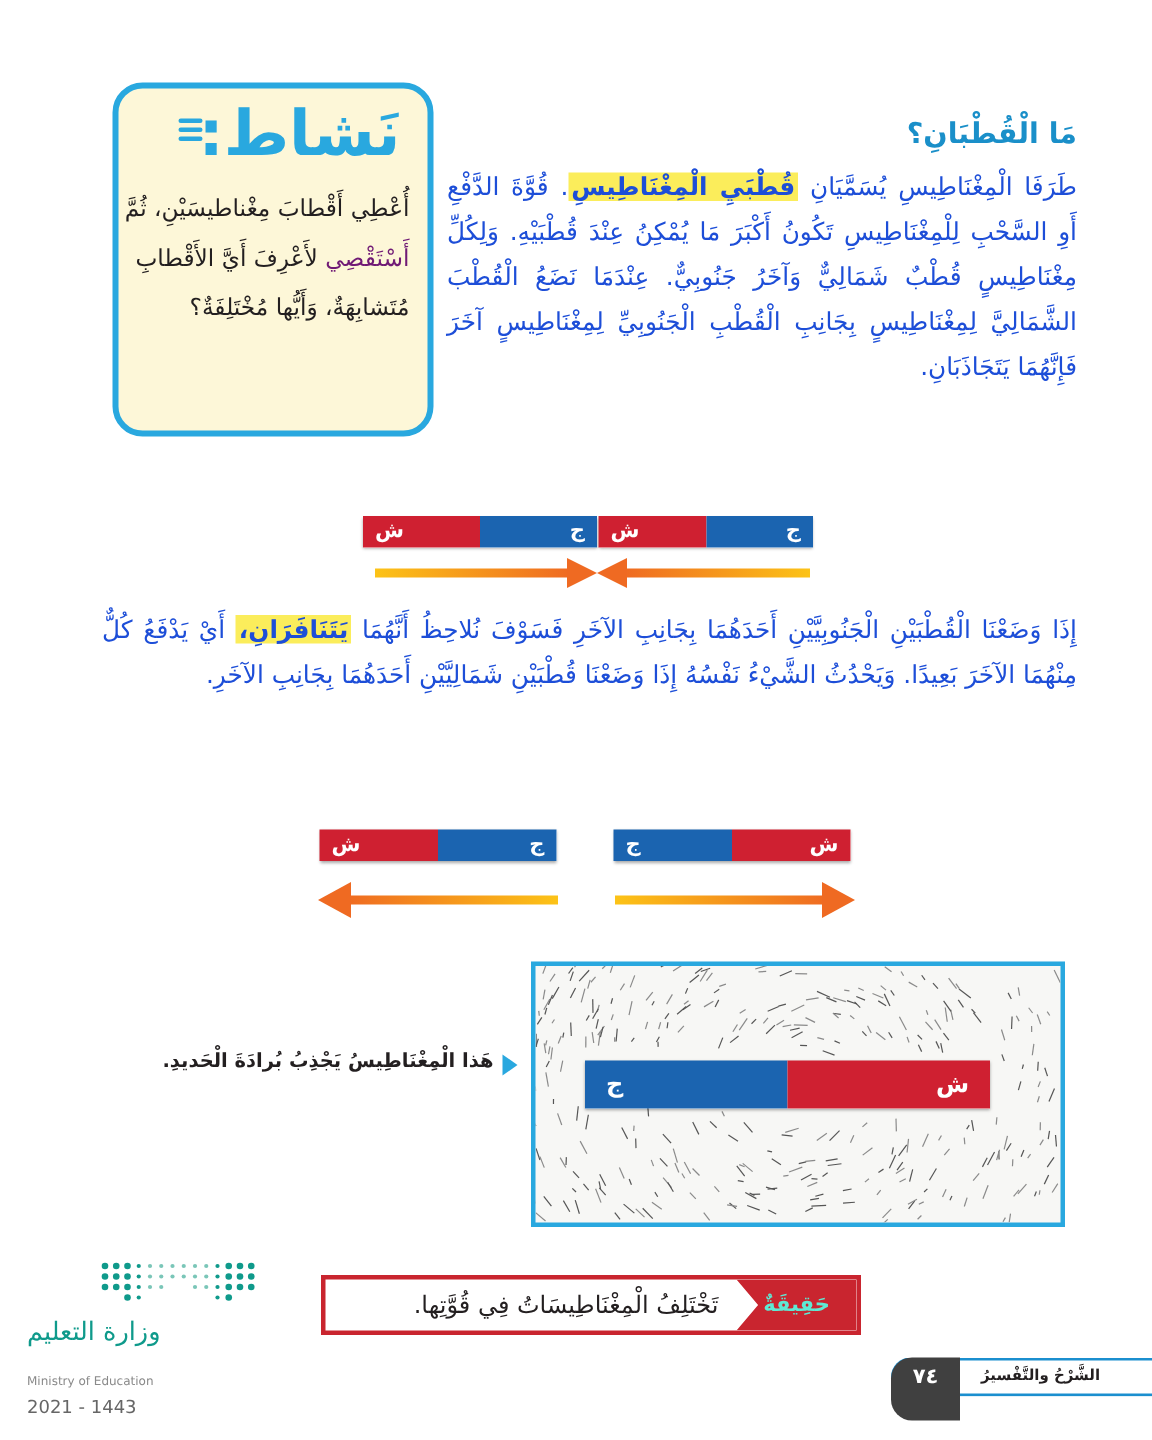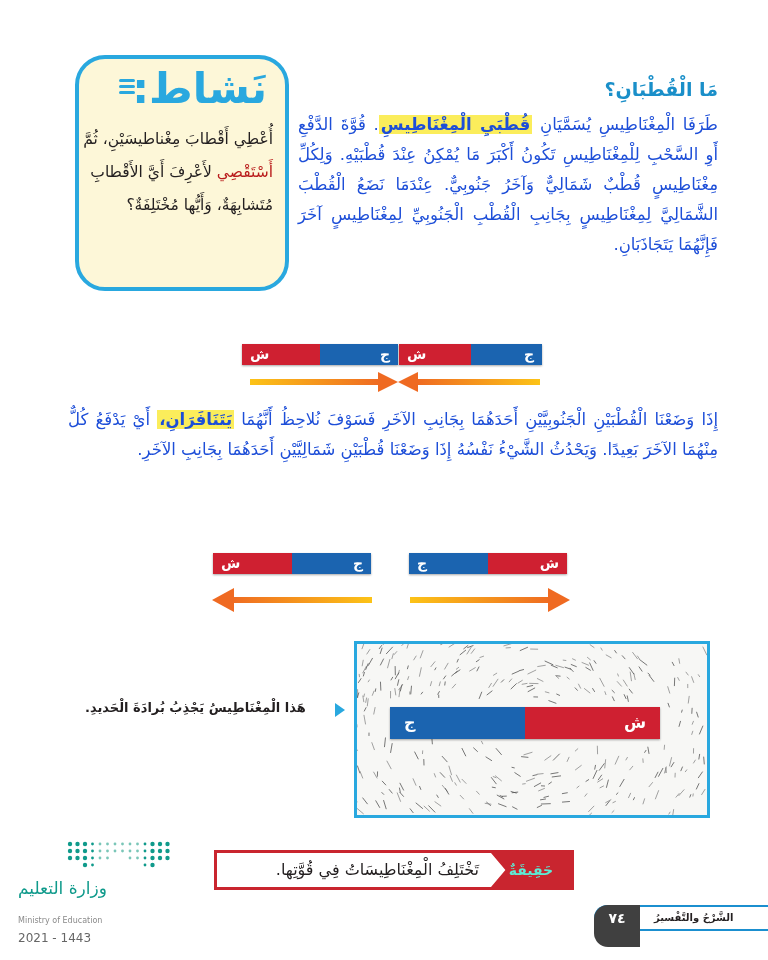--- a/index.html
+++ b/index.html
@@ -4,36 +4,36 @@
 <style>
   html, body { margin: 0; padding: 0; }
   body {
     width: 768px; height: 960px; background: #ffffff; position: relative; overflow: hidden;
     font-family: "DejaVu Sans", sans-serif; color: #231f20;
   }
   .abs { position: absolute; }
   
   .activity {
     left: 75px; top: 55px; width: 214px; height: 236px;
-    border: 4px solid #29a8df; border-radius: 30px; background: #fdf7d8;
+    border: 4px solid #29a8df; border-radius: 20px; background: #fdf7d8;
     box-sizing: border-box;
   }
   .activity-title {
     position: absolute; right: 18px; top: 2px; font-size: 42px; font-weight: bold;
     color: #29a8df; direction: rtl; line-height: 56px;
   }
   .activity-deco {
     position: absolute; left: 40px; top: 20px; width: 16px; height: 18px;
   }
   .activity-deco span { display:block; height:3px; background:#29a8df; margin-bottom:3px; border-radius:2px; }
   .activity-text {
     position: absolute; right: 12px; top: 64px; width: 190px; direction: rtl; text-align: right;
     font-size: 15.5px; line-height: 33px; color: #231f20;
   }
-  .red-word { color: #b91c1c; }
+  .red-word { color: #701a75; }
 
   
   .section-heading {
     right: 50px; top: 78px; direction: rtl; font-size: 19px; font-weight: bold; color: #1a8fc9;
   }
   .paragraph {
     right: 50px; width: 420px; direction: rtl; text-align: justify; text-align-last: right;
     font-size: 16.5px; line-height: 30px; color: #1d4ed8;
   }
   .p1 { top: 110px; }
@@ -46,21 +46,21 @@
   .red { background: #cf2031; }
   .blue { background: #1b64b0; }
 
   
   .photo {
     left: 354px; top: 641px; width: 356px; height: 177px; border: 3px solid #29a8df;
     box-sizing: border-box; background: #f7f7f5; overflow: hidden;
   }
   .filings { position: absolute; inset: 0; }
   .caption {
-    left: 85px; top: 700px; width: 260px; direction: rtl; text-align: left;
+    left: 85px; top: 700px; width: 260px; direction: rtl; text-align: right;
     font-size: 13px; font-weight: bold; color: #231f20;
   }
   .caption-tri {
     position: absolute; right: 0; top: 3px; width: 0; height: 0;
     border-top: 7px solid transparent; border-bottom: 7px solid transparent; border-left: 10px solid #29a8df;
   }
 
   
   .fact {
     left: 214px; top: 850px; width: 360px; height: 40px; border: 3px solid #c9252f;

